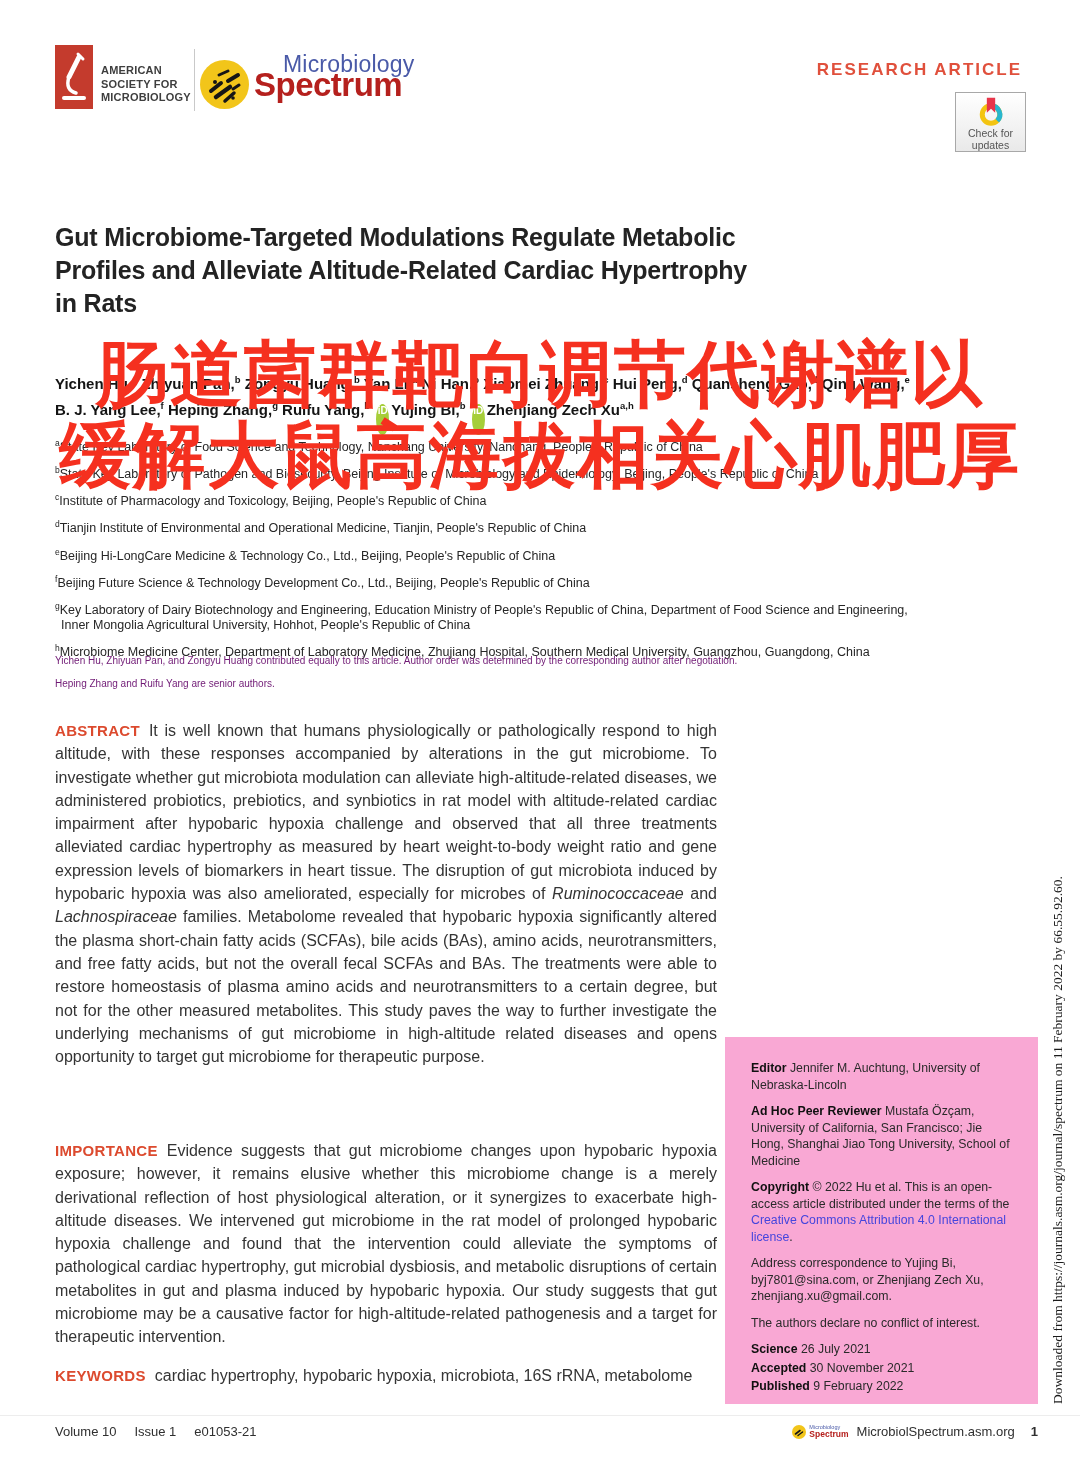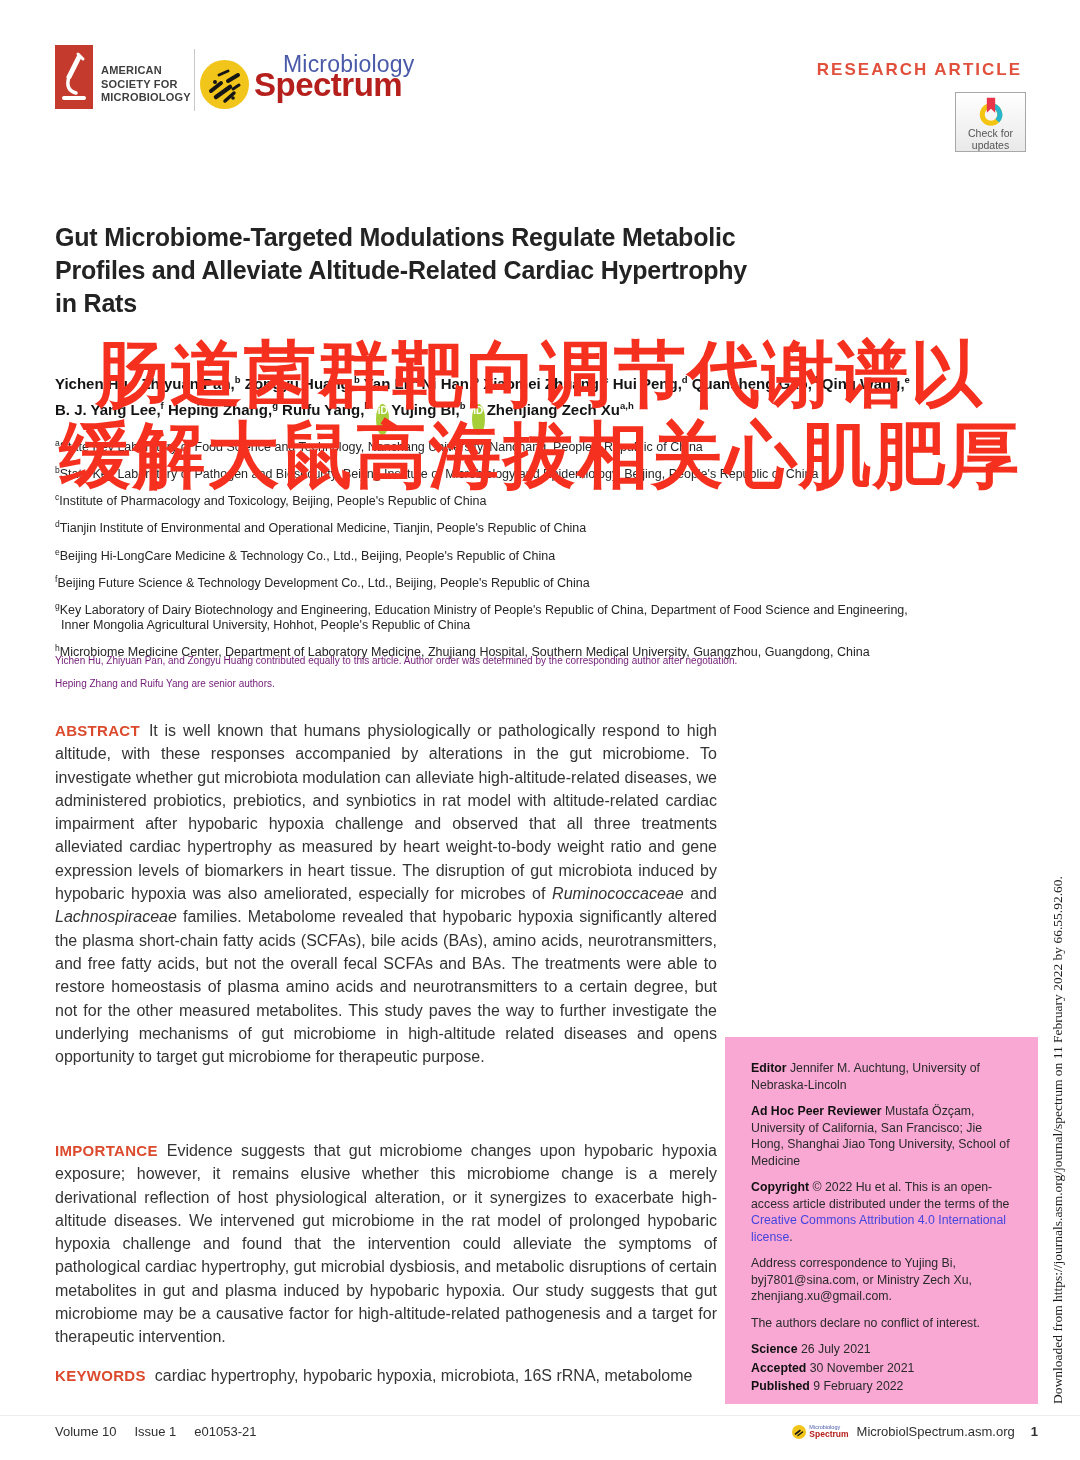--- a/index.html
+++ b/index.html
@@ -170,21 +170,21 @@
   </p>
 
   <p class="para keywords">
     <span class="sec-label">KEYWORDS</span><span>cardiac hypertrophy, hypobaric hypoxia, microbiota, 16S rRNA, metabolome</span>
   </p>
 
   <div class="sidebox" id="sidebox">
       <p class="side-p"><b>Editor</b> Jennifer M. Auchtung, University of Nebraska-Lincoln</p>
       <p class="side-p"><b>Ad Hoc Peer Reviewer</b> Mustafa Özçam, University of California, San Francisco; Jie Hong, Shanghai Jiao Tong University, School of Medicine</p>
       <p class="side-p"><b>Copyright</b> © 2022 Hu et al. This is an open-access article distributed under the terms of the <a class="cc-link">Creative Commons Attribution 4.0 International license</a>.</p>
-      <p class="side-p">Address correspondence to Yujing Bi, byj7801@sina.com, or Ministry Zech Xu, zhenjiang.xu@gmail.com.</p>
+      <p class="side-p">Address correspondence to Yujing Bi, byj7801@sina.com, or Zhenjiang Zech Xu, zhenjiang.xu@gmail.com.</p>
       <p class="side-p">The authors declare no conflict of interest.</p>
       <p class="side-p tight"><b>Science</b> 26 July 2021</p>
       <p class="side-p tight"><b>Accepted</b> 30 November 2021</p>
       <p class="side-p tight"><b>Published</b> 9 February 2022</p>
     </div>
 
   <div class="footer-rule"></div>
   <div class="footer">
     <span class="fseg">Volume 10</span>
     <span class="fseg">Issue 1</span>

